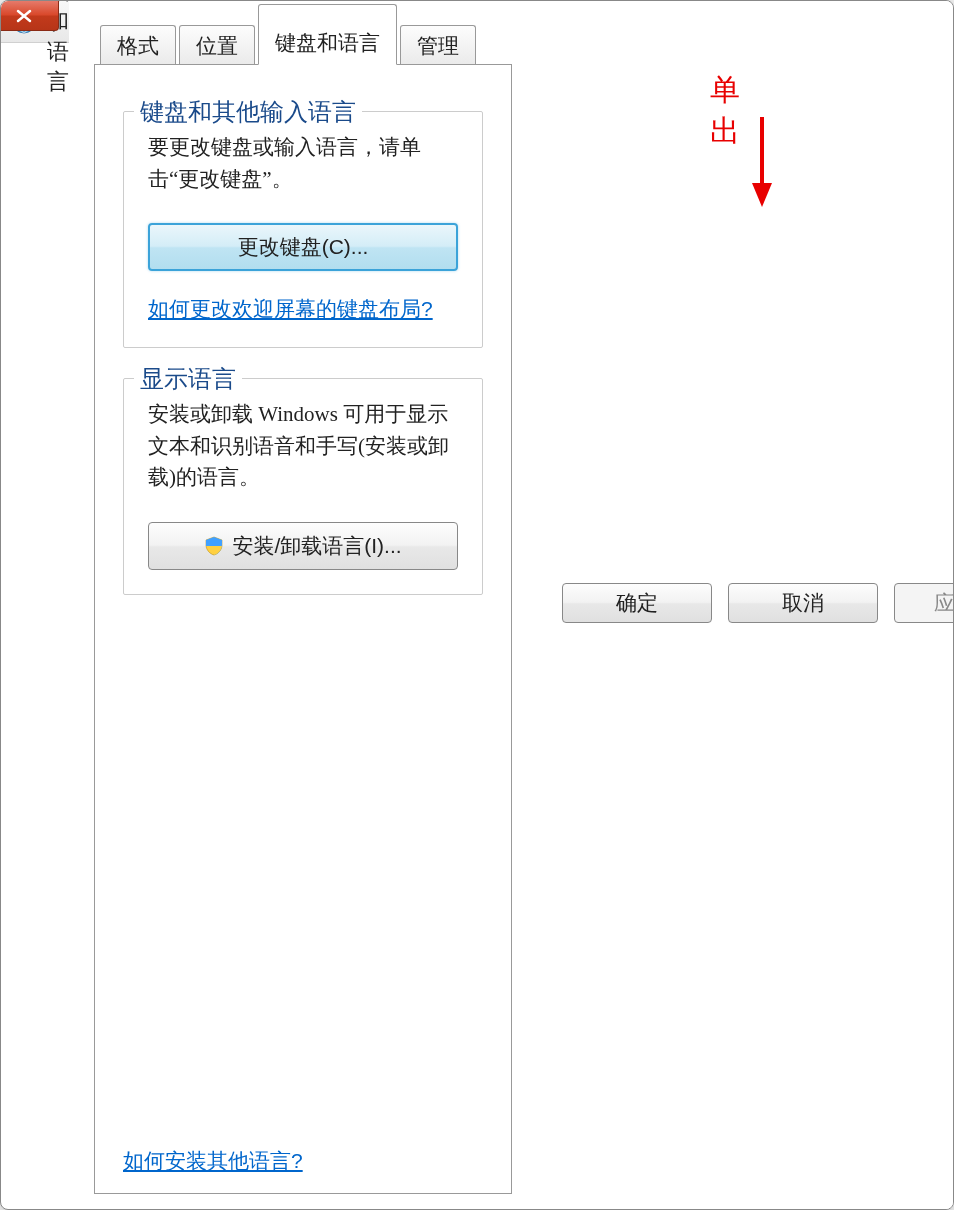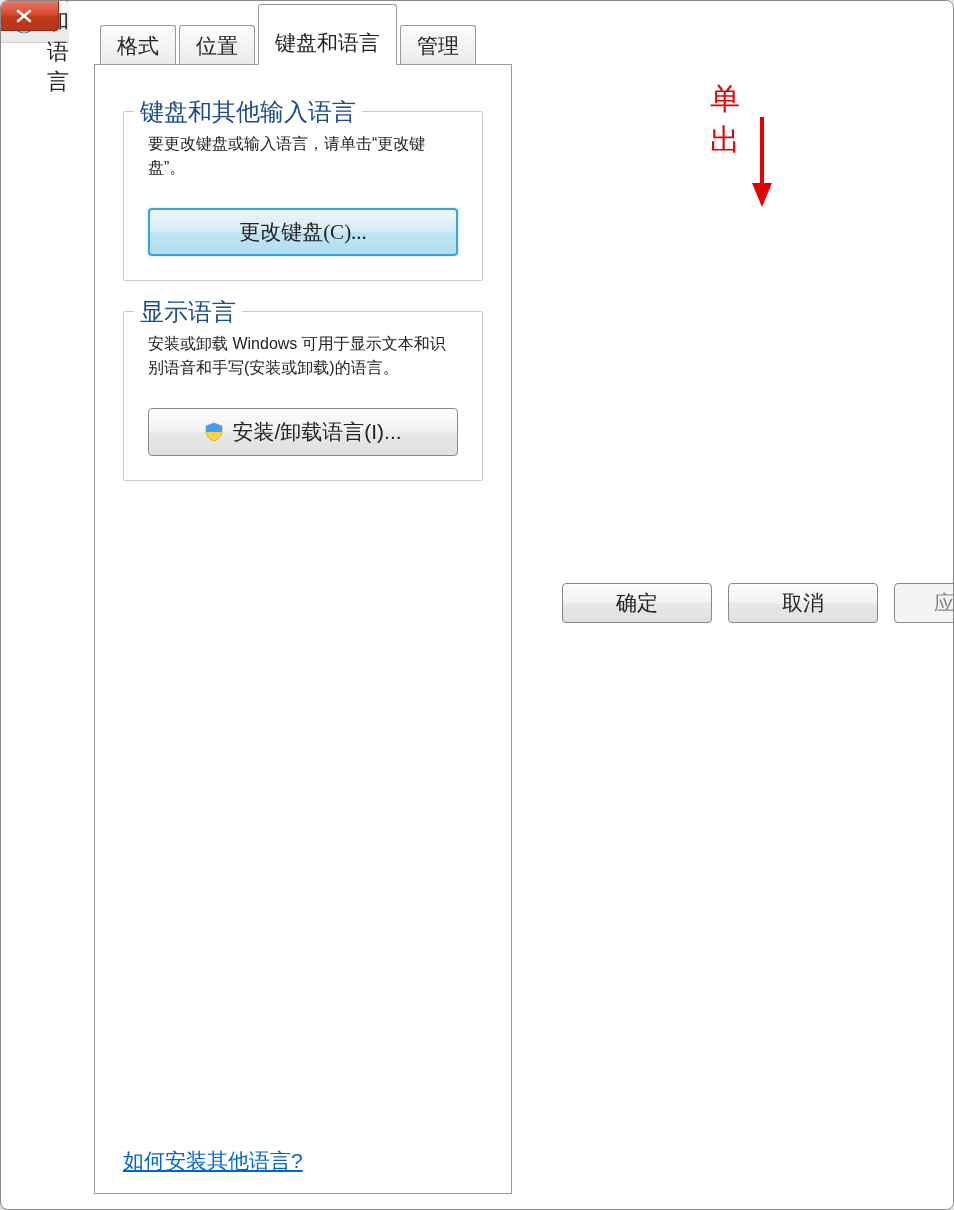--- a/index.html
+++ b/index.html
@@ -107,21 +107,21 @@
   }
   .annotation {
     position: absolute;
     color: #e80000;
     font-size: 30px;
     font-weight: 400;
     z-index: 10;
   }
   .annotation-text {
     left: 615px;
-    top: 14px;
+    top: 5px;
   }
   .annotation-arrow {
     left: 655px;
     top: 52px;
     width: 24px;
     height: 90px;
   }
   .groupbox {
     border: 1px solid #ccc;
     border-radius: 2px;
@@ -133,22 +133,23 @@
     position: absolute;
     top: -16px;
     left: 10px;
     background: #fff;
     padding: 0 6px;
     color: #1a4a8a;
     font-size: 24px;
   }
   .body-text {
     color: #222;
-    font-size: 16px;
+    font-size: 21px;
     line-height: 1.5;
+    font-family: Liberation Serif, serif;
   }
   .button-row {
     display: flex;
     justify-content: flex-end;
     margin-top: 28px;
   }
   .win-button {
     min-width: 310px;
     height: 48px;
     border: 1px solid #888;
@@ -160,21 +161,20 @@
     display: flex;
     align-items: center;
     justify-content: center;
     gap: 8px;
     padding: 0 20px;
   }
   .win-button.highlighted {
     border: 2px solid #3ba3d9;
     background: linear-gradient(to bottom, #eaf6fb 0%, #d4edf7 48%, #bfe4f3 52%, #b2deef 100%);
     box-shadow: 0 0 3px rgba(59,163,217,0.4);
-    font-family: Liberation Serif, serif;
   }
   .link {
     color: #0066cc;
     text-decoration: underline;
     font-size: 21px;
     cursor: pointer;
     display: inline-block;
     margin-top: 24px;
   }
   .shield-icon {
@@ -248,20 +248,21 @@
         <line x1="12" y1="0" x2="12" y2="70" stroke="#e80000" stroke-width="4"></line>
         <polygon points="12,90 2,66 22,66" fill="#e80000"></polygon>
       </svg>
 
       <div class="groupbox" style="margin-top:28px;">
         <span class="groupbox-legend">键盘和其他输入语言</span>
         <div class="body-text">要更改键盘或输入语言，请单击“更改键盘”。</div>
         <div class="button-row">
           <button class="win-button highlighted">更改键盘(C)...</button>
         </div>
+        <a class="link">如何更改欢迎屏幕的键盘布局?</a>
       </div>
 
       <div class="groupbox" style="margin-top:30px;">
         <span class="groupbox-legend">显示语言</span>
         <div class="body-text">安装或卸载 Windows 可用于显示文本和识别语音和手写(安装或卸载)的语言。</div>
         <div class="button-row">
           <button class="win-button">
             <span class="shield-icon">
               <svg viewBox="0 0 20 20" width="20" height="20">
                 <path d="M10 1 L18 4 V9 C18 14 14 18 10 19 C6 18 2 14 2 9 V4 Z" fill="#ffd040" stroke="#b08000" stroke-width="0.5"></path>

